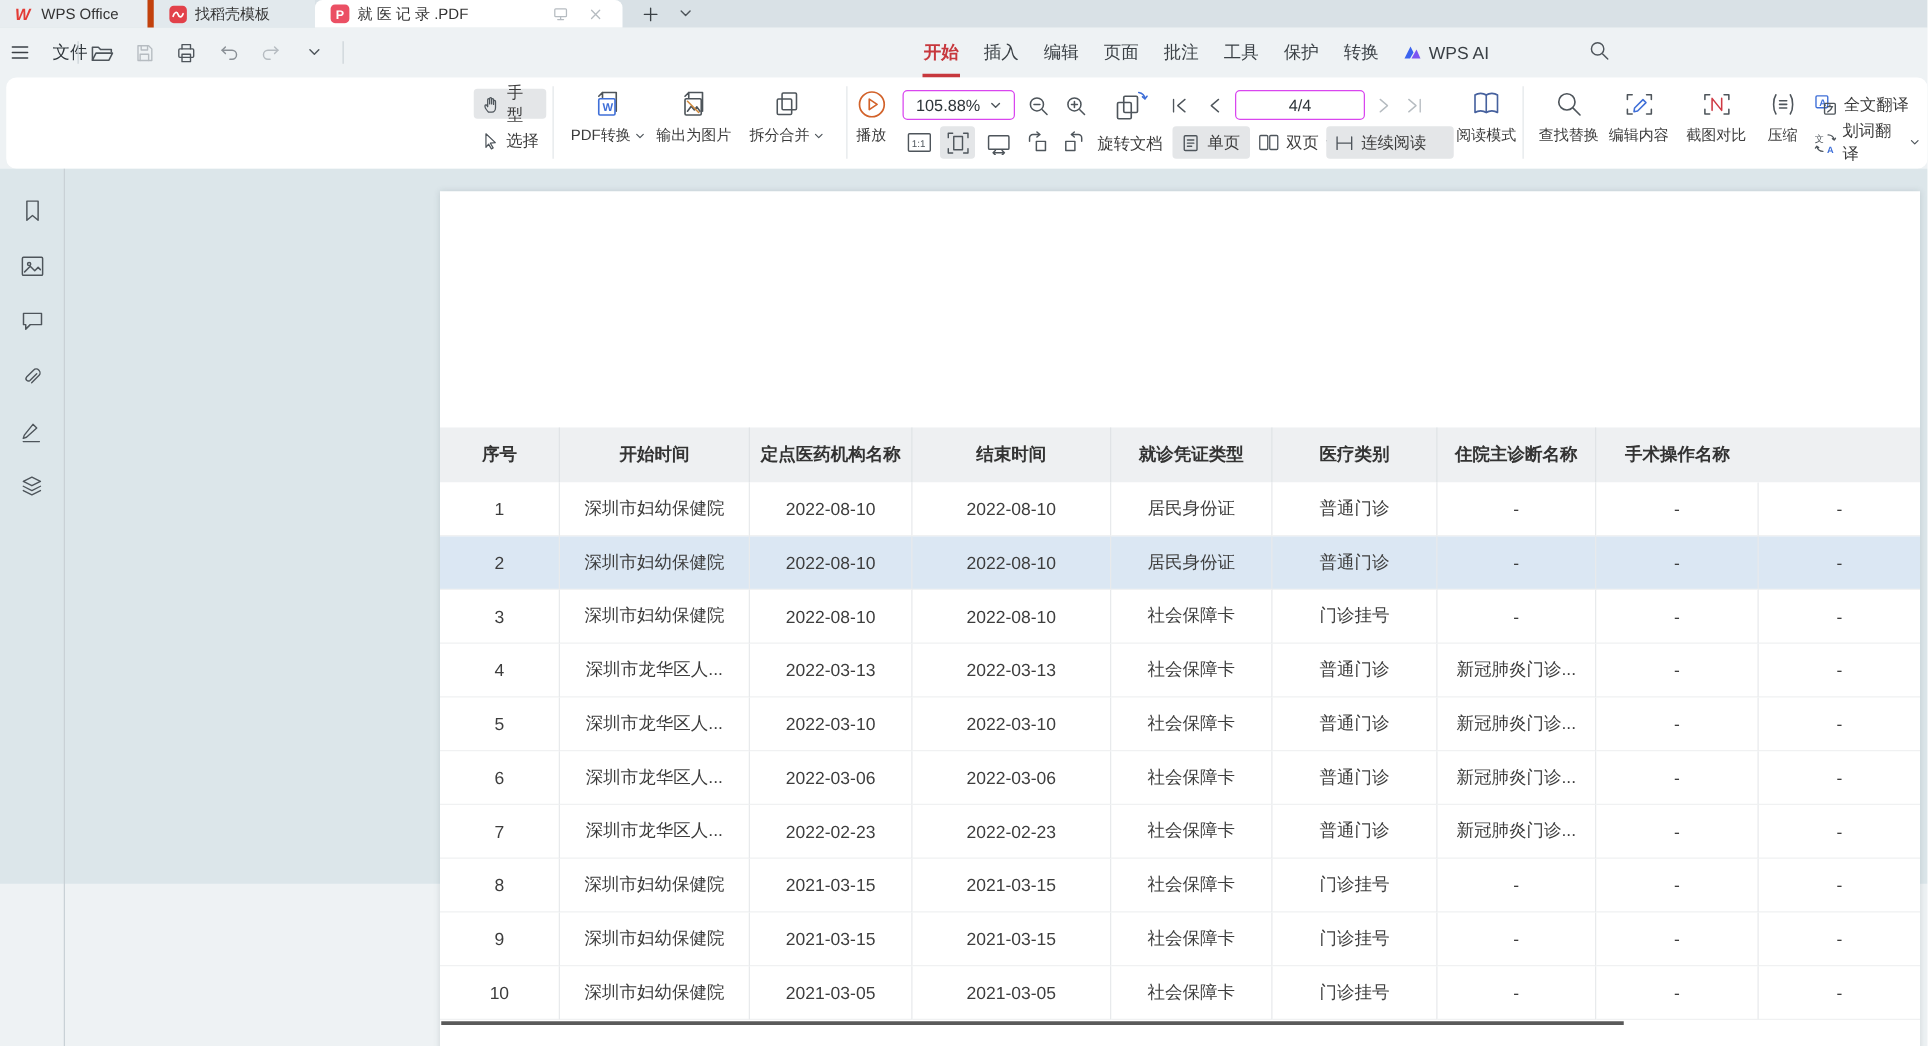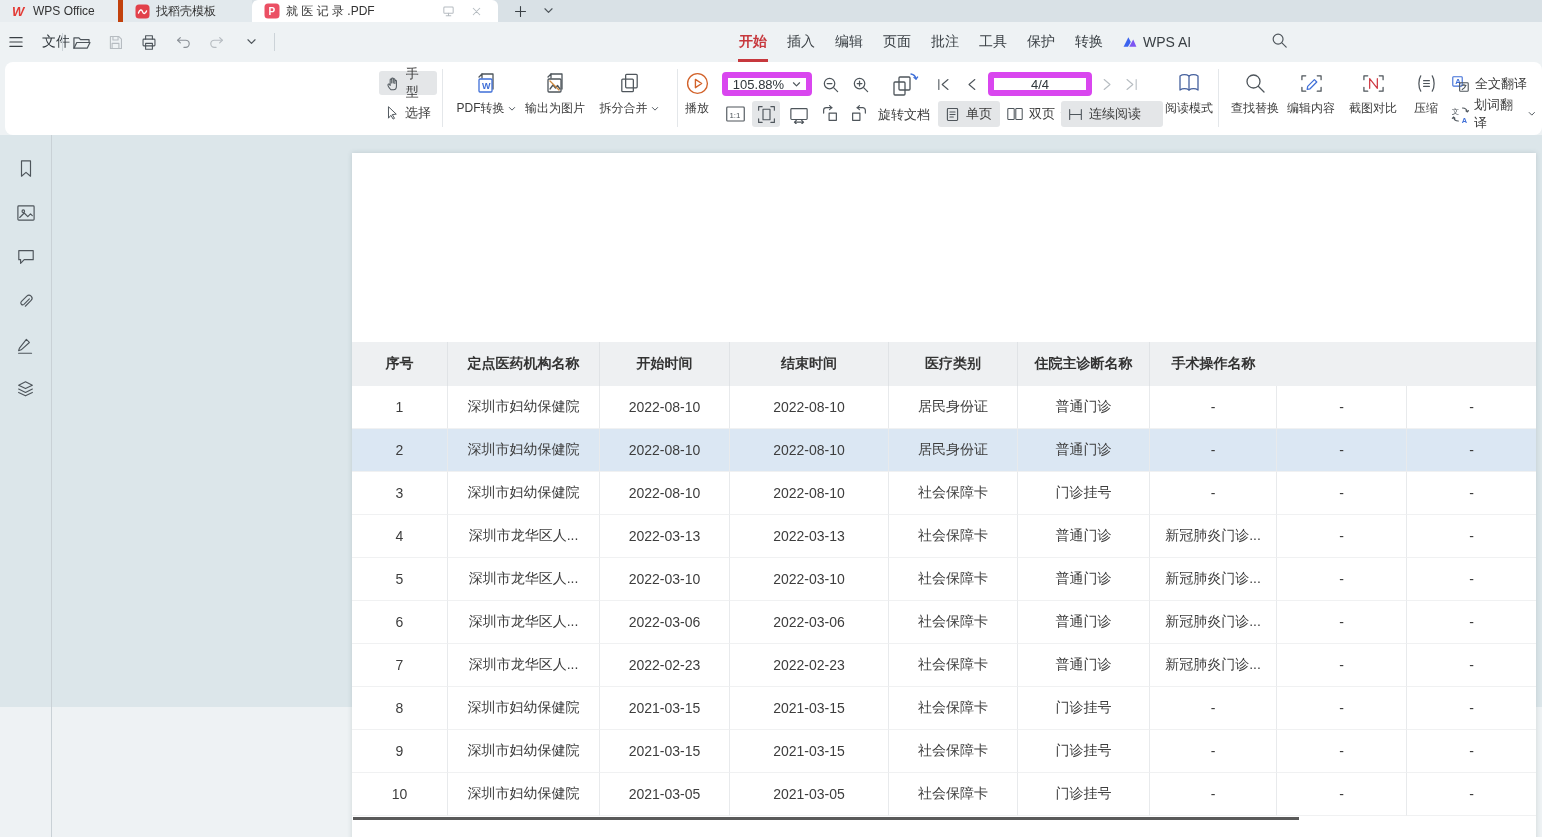--- a/index.html
+++ b/index.html
@@ -32,21 +32,21 @@
   .menusearch{position:absolute;left:1270px;top:9px;width:22px;height:22px;}
   
   .panel{position:absolute;left:5px;top:62px;width:1537px;height:73px;background:#fff;border-radius:8px;}
   .abs{position:absolute;}
   .chip{display:flex;align-items:center;gap:5px;font-size:13px;color:#3c3c3c;padding:0 6px;height:24px;border-radius:3px;}
   .chip.sel{background:#e4e6e8;}
   .sep{position:absolute;width:1px;top:7px;height:58px;background:#e4e7ea;}
   .bigbtn{position:absolute;top:5px;height:62px;display:flex;flex-direction:column;align-items:center;justify-content:flex-start;font-size:12px;color:#3c3c3c;}
   .bigbtn .icw{height:32px;display:flex;align-items:center;justify-content:center;}
   .bigbtn .blabel{display:flex;align-items:center;gap:3px;margin-top:1px;white-space:nowrap;}
-  .box{border:6px solid #d946ef;border-radius:4px;background:#fff;display:flex;align-items:center;justify-content:center;font-size:13px;color:#2f363b;}
+  .box{border:1px solid #d946ef;border-radius:4px;background:#fff;display:flex;align-items:center;justify-content:center;font-size:13px;color:#2f363b;}
   .mini{display:flex;align-items:center;justify-content:center;border-radius:3px;}
   .mini.sel{background:#e4e6e8;}
   .rlabel{font-size:13px;color:#3c3c3c;white-space:nowrap;}
   
   .main{position:absolute;left:0;top:135px;width:1542px;height:572px;background:#dce6ea;}
   .lsidebar{position:absolute;left:0;top:0;width:52px;height:702px;border-right:1px solid #c9d1d6;display:flex;flex-direction:column;align-items:center;padding-top:22px;gap:20px;}
   .sbtn{width:24px;height:24px;display:flex;align-items:center;justify-content:center;}
   .page{position:absolute;left:352px;top:18px;width:1184px;height:700px;background:#fff;box-shadow:0 0 5px rgba(60,80,90,.18);}
   .dtable{position:absolute;left:0;top:189px;width:1184px;}
   .gridrow{display:grid;grid-template-columns:96px 152px 130px 159px 129px 132px 127px 130px 129px;}
@@ -479,23 +479,24 @@
           <path d="M11 2l8 4-8 4-8-4z" class="ic"></path>
           <path d="M3 10.5l8 4 8-4M3 14.5l8 4 8-4" class="ic"></path>
         </svg>
     </span>
   </div>
 
   <div class="page">
     <div class="dtable">
       <div class="gridrow thead">
           <div class="th">序号</div>
+          <div class="th">开始时间</div>
           <div class="th">定点医药机构名称</div>
-          <div class="th">开始时间</div>
           <div class="th">结束时间</div>
+          <div class="th">就诊凭证类型</div>
           <div class="th">医疗类别</div>
           <div class="th">住院主诊断名称</div>
           <div class="th">手术操作名称</div>
         </div>
       <div>
           <div class="gridrow tr">
             <div class="td">1</div>
             <div class="td">深圳市妇幼保健院</div>
             <div class="td">2022-08-10</div>
             <div class="td">2022-08-10</div>

